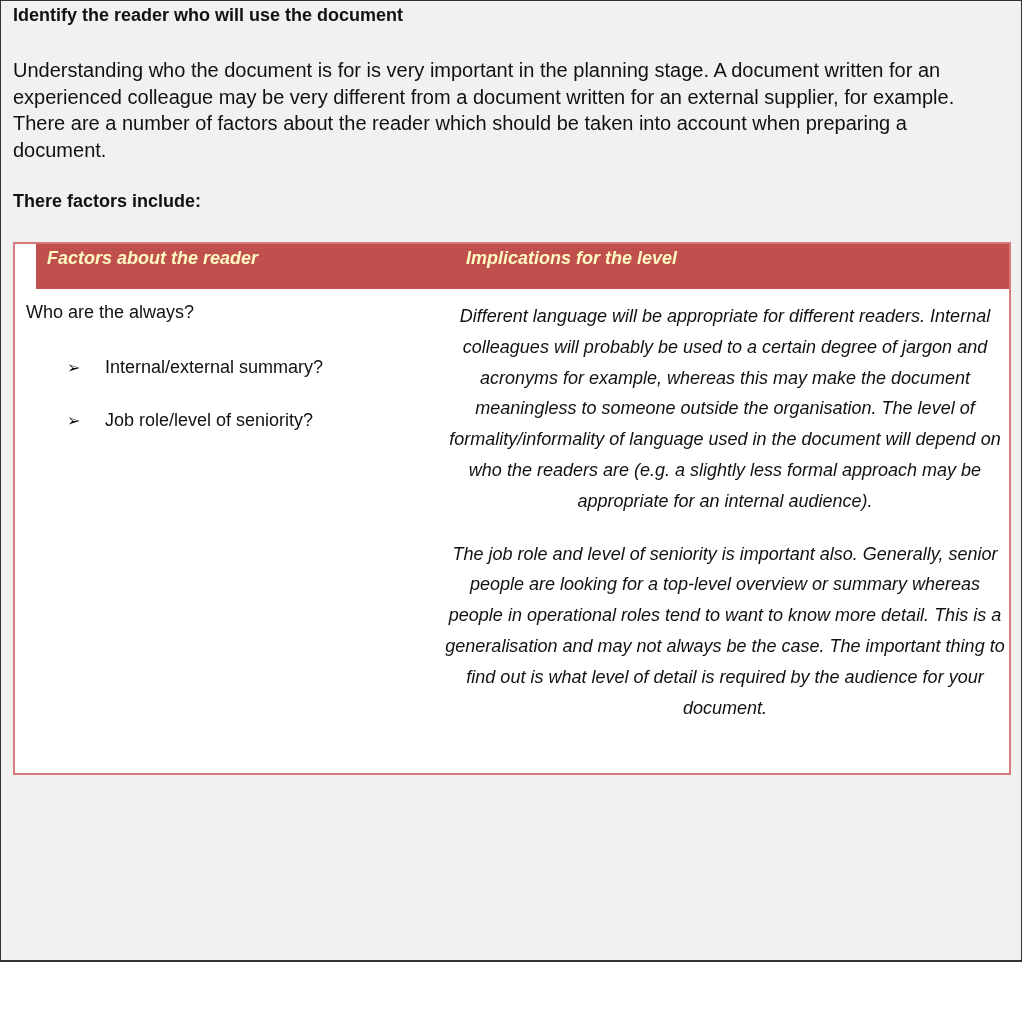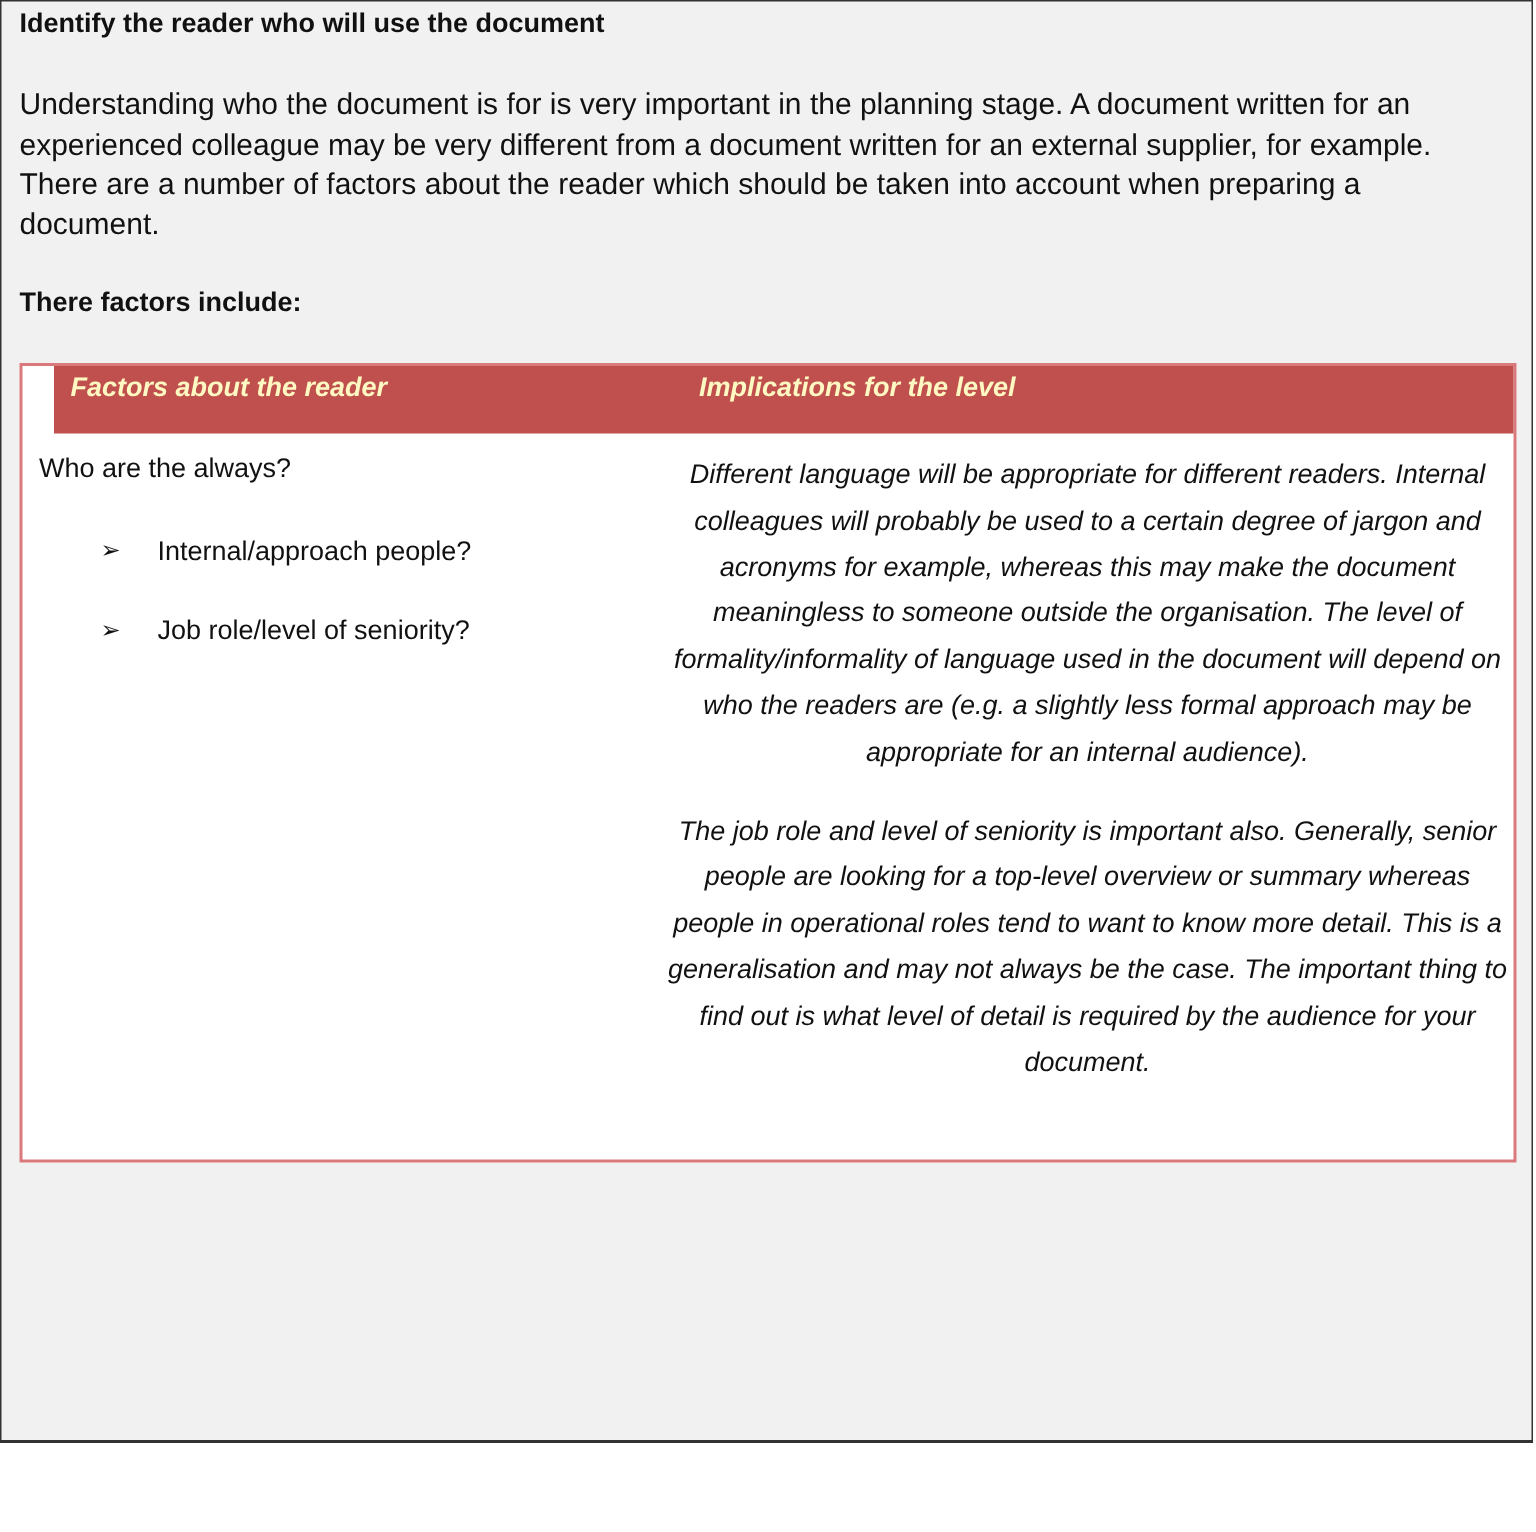--- a/index.html
+++ b/index.html
@@ -43,21 +43,21 @@
 
   <div class="table">
     <div class="thead">
       <span class="th1">Factors about the reader</span>
       <span class="th2">Implications for the level</span>
     </div>
     <div class="col1">Who are the always?</div>
     <div class="bullets">
       <div class="bullet">
         <span class="arrow">➢</span>
-        <span>Internal/approach people?</span>
+        <span>Internal/external summary?</span>
       </div>
       <div class="bullet">
         <span class="arrow">➢</span>
         <span>Job role/level of seniority?</span>
       </div>
     </div>
     <div class="col2">
       <p>Different language will be appropriate for different readers.  Internal colleagues will probably be used to a certain degree of jargon and acronyms for example, whereas this may make the document meaningless to someone outside the organisation.  The level of formality/informality of language used in the document will depend on who the readers are (e.g. a slightly less formal approach may be appropriate for an internal audience).</p>
       <p>The job role and level of seniority is important also.  Generally, senior people are looking for a top-level overview or summary whereas people in operational roles tend to want to know more detail.  This is a generalisation and may not always be the case.  The important thing to find out is what level of detail is required by the audience for your document.</p>
     </div>

